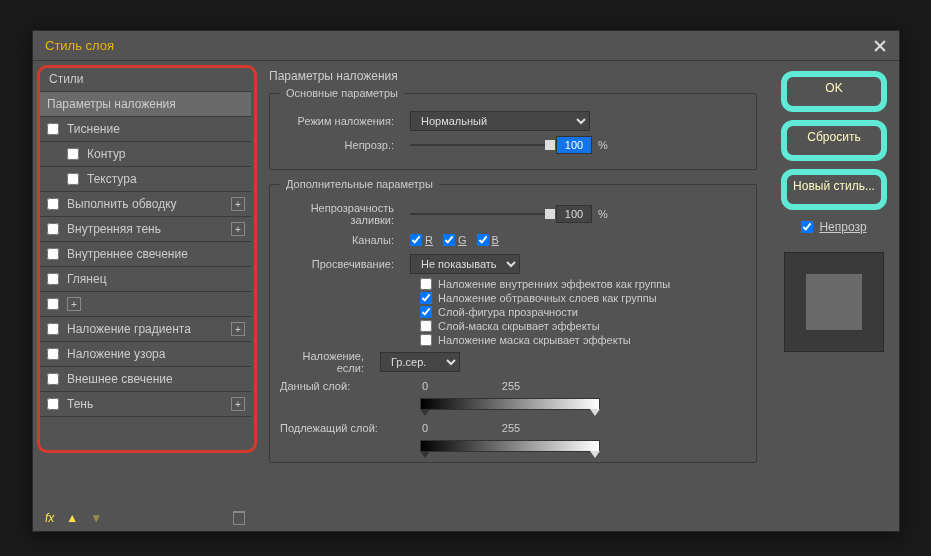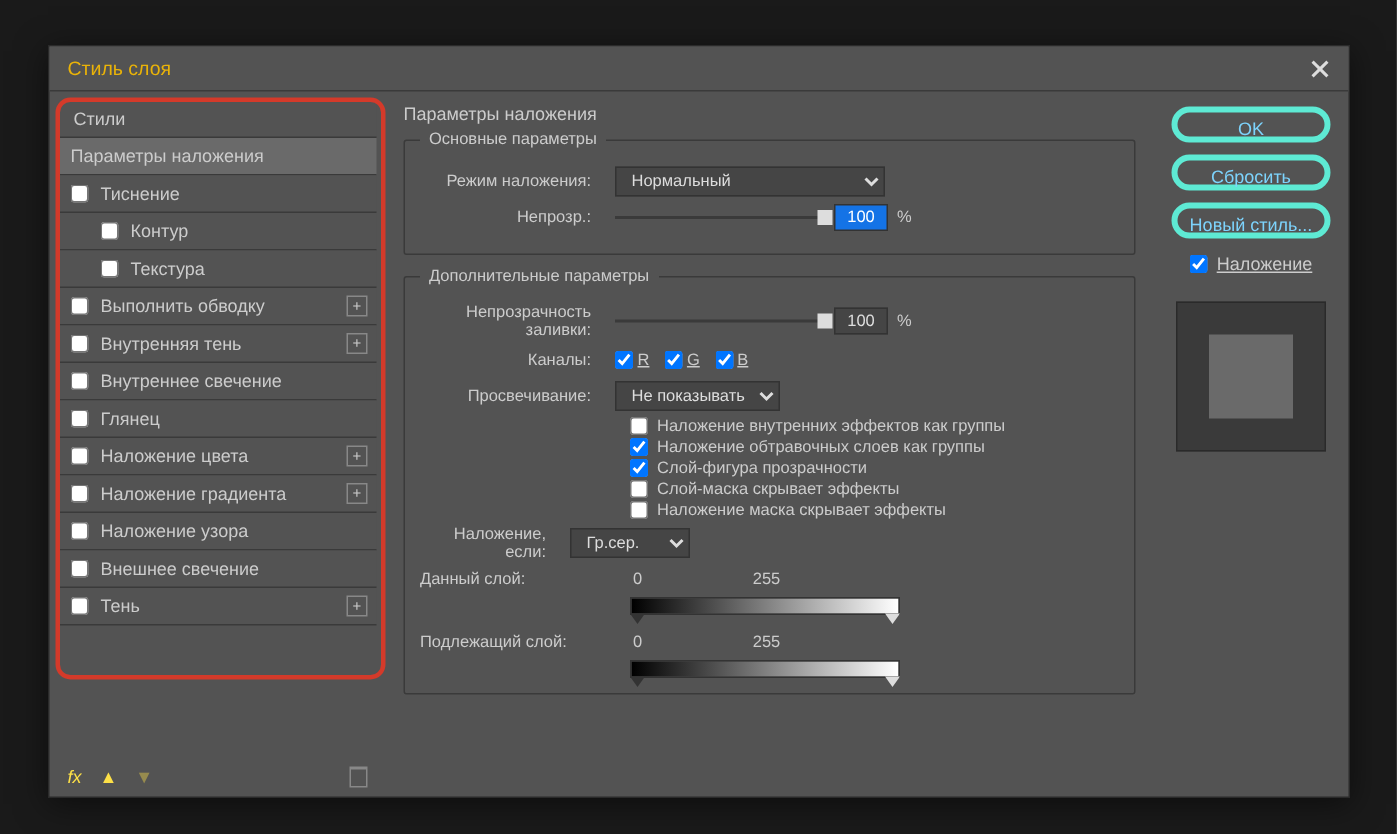--- a/index.html
+++ b/index.html
@@ -43,21 +43,21 @@
 .blend-if { margin-top: 4px; }
 .blend-row { display: flex; align-items: center; margin: 6px 0; }
 .blend-row .lbl2 { width: 130px; text-align: left; padding-right: 10px; }
 .blend-row .v0 { width: 30px; text-align: center; }
 .blend-row .v1 { width: 30px; text-align: center; margin-left: 56px; }
 .gradient-bar { position: relative; margin-left: 140px; width: 180px; height: 12px; background: linear-gradient(to right, #000, #fff); border: 1px solid #333; }
 .gradient-bar .tri { position: absolute; bottom: -7px; width: 0; height: 0; border-left: 5px solid transparent; border-right: 5px solid transparent; border-top: 7px solid #333; }
 .gradient-bar .tri.right { right: -1px; border-top-color: #ddd; }
 .gradient-bar .tri.left { left: -1px; }
 .right-panel { width: 130px; padding: 10px 12px; display: flex; flex-direction: column; gap: 8px; }
-.btn { background: #535353; border: 4px solid #5eead4; border-radius: 12px; color: #7dd3fc; font-size: 12px; height: 24px; cursor: pointer; text-align: center; line-height: 22px; }
+.btn { background: #535353; border: 6px solid #5eead4; border-radius: 12px; color: #fef9c3; font-size: 12px; height: 41px; cursor: pointer; text-align: center; line-height: 22px; }
 .preview-chk { display: flex; align-items: center; gap: 6px; color: #ccc; font-size: 12px; margin-top: 2px; justify-content: center; }
 .preview-chk input { width: 12px; height: 12px; }
 .preview-chk .ul { text-decoration: underline; }
 .preview-box { margin-top: 10px; width: 100px; height: 100px; background: #3a3a3a; border: 1px solid #2a2a2a; display: flex; align-items: center; justify-content: center; align-self: center; }
 .preview-inner { width: 56px; height: 56px; background: #6a6a6a; }
 </style>
 </head>
 <body>
 
 <div class="dialog">
@@ -99,21 +99,20 @@
             <div class="side-item">
               <input type="checkbox" style="">
               <span class="label">Внутреннее свечение</span>
             </div>
             <div class="side-item">
               <input type="checkbox" style="">
               <span class="label">Глянец</span>
             </div>
             <div class="side-item">
               <input type="checkbox" style="">
-              <span class="label">Наложение цвета</span>
               <div class="plus-btn">+</div>
             </div>
             <div class="side-item">
               <input type="checkbox" style="">
               <span class="label">Наложение градиента</span>
               <div class="plus-btn">+</div>
             </div>
             <div class="side-item">
               <input type="checkbox" style="">
               <span class="label">Наложение узора</span>
@@ -235,20 +234,20 @@
         </div>
       </fieldset>
     </div>
 
     <div class="right-panel">
       <div class="btn">OK</div>
       <div class="btn">Сбросить</div>
       <div class="btn">Новый стиль...</div>
       <label class="preview-chk">
         <input type="checkbox" checked="" style="">
-          <span><span class="ul">Наложение</span></span>
+          <span><span class="ul">Непрозр</span></span>
       </label>
       <div class="preview-box">
         <div class="preview-inner"></div>
       </div>
     </div>
   </div>
 </div>
 
 </body></html>

